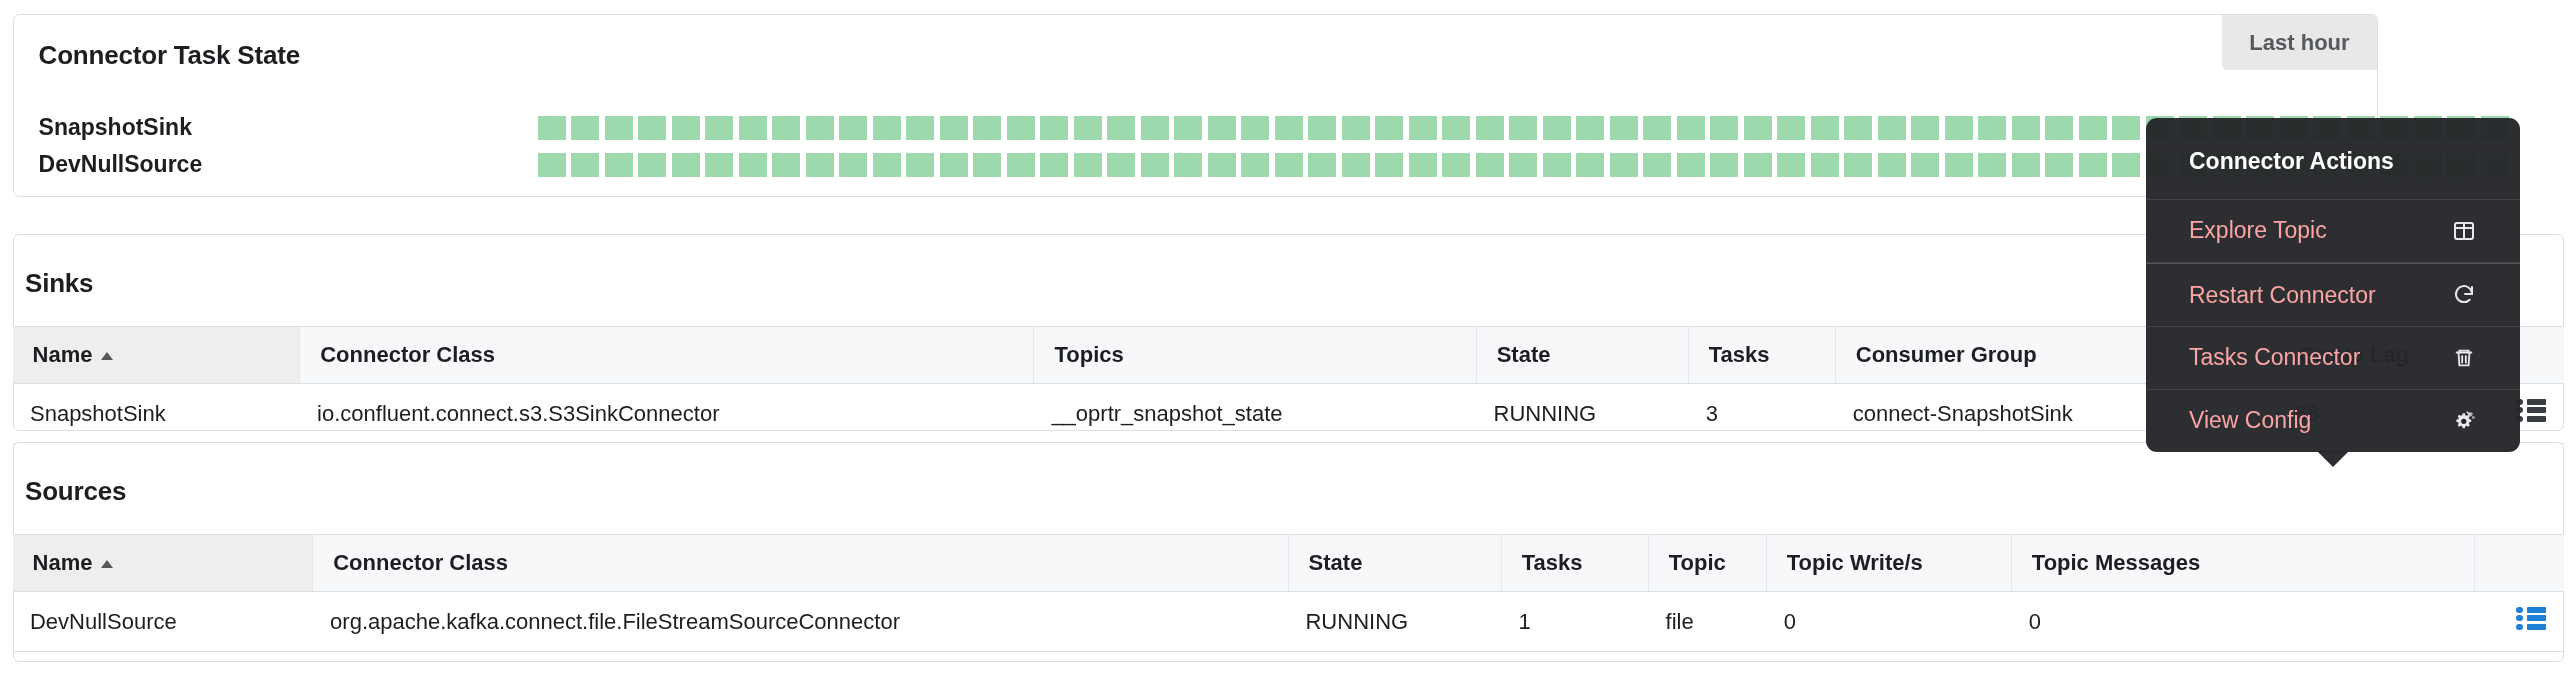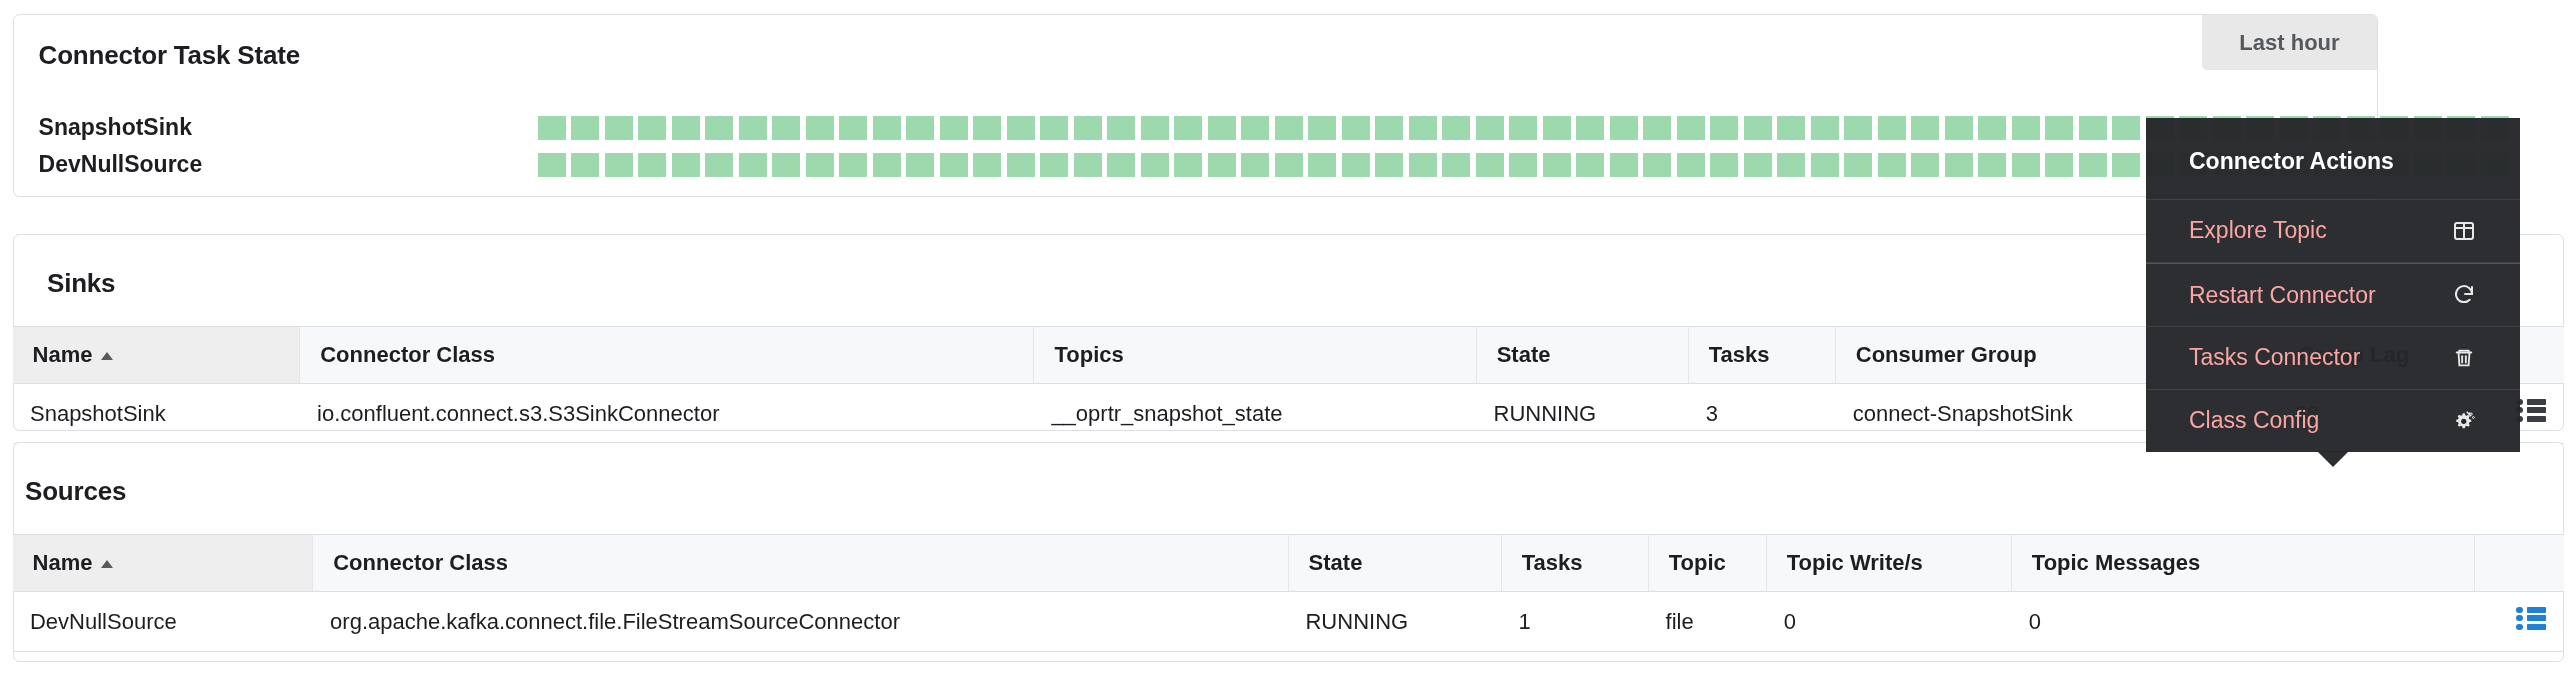--- a/index.html
+++ b/index.html
@@ -35,21 +35,21 @@
     color: #1c1e21;
     letter-spacing: -0.2px;
   }
   #task-state-title { left: 25px; top: 25px; }
 
   .time-range-btn {
     position: absolute;
     right: 0px;
     top: 0px;
     height: 55px;
-    padding: 0 37px;
+    padding: 0 27px;
     display: flex;
     align-items: center;
     justify-content: center;
     background: #e8e8e8;
     color: #55595e;
     font-size: 22px;
     font-weight: bold;
     border: none;
     border-radius: 0 5.5px 0 5.5px;
     font-family: "Liberation Sans", sans-serif;
@@ -86,21 +86,21 @@
   .task-bar {
     width: 28px;
     height: 24px;
     background: #9ed9ad;
     flex: 0 0 auto;
   }
 
   
   #sinks-card   { left: 12.6px; top: 234px; width: 2551px; height: 197px; }
   #sources-card { left: 12.6px; top: 442px; width: 2551px; height: 220px; }
-  #sinks-title   { left: 25px; top: 268px; margin-left: 22px; }
+  #sinks-title   { left: 25px; top: 268px; }
   #sources-title { left: 25px; top: 476px; }
 
   .tbl {
     position: absolute;
     left: 0;
     width: 100%;
     border-collapse: collapse;
     table-layout: fixed;
   }
   #sinks-table   { top: 58px; }
@@ -156,21 +156,21 @@
   .list-icon .r2 { top: 17.4px; }
   .list-icon.grey i { background: #3a3d42; }
 
   
   #connector-actions-menu {
     position: absolute;
     left: 2146px;
     top: 118px;
     width: 374px;
     background: rgba(36,38,41,0.965);
-    border-radius: 0;
+    border-radius: 11px;
     z-index: 50;
   }
   #connector-actions-menu .menu-header {
     font-size: 23px;
     font-weight: bold;
     color: #ffffff;
     padding: 30px 43px 24px 43px;
     white-space: nowrap;
   }
   #connector-actions-menu .menu-sep {
@@ -477,21 +477,21 @@
               <polyline points="4 6 20 6"></polyline>
               <path d="M7 6V4h10v2"></path>
               <path d="M6 6l1 14h10l1-14"></path>
               <line x1="10" y1="10" x2="10" y2="17"></line>
               <line x1="14" y1="10" x2="14" y2="17"></line>
             </svg>
           </span>
         </div>
         <div class="menu-sep"></div>
         <div class="menu-item">
-          <span>Class Config</span>
+          <span>View Config</span>
           <span class="mi-icon">
             <svg width="24" height="24" viewBox="0 0 24 24" fill="currentColor">
               <path d="M10.2 6.2l.5-1.9h2.1l.5 1.9 1.3.55 1.7-1 1.5 1.5-1 1.7.55 1.3 1.9.5v2.1l-1.9.5-.55 1.3 1 1.7-1.5 1.5-1.7-1-1.3.55-.5 1.9h-2.1l-.5-1.9-1.3-.55-1.7 1-1.5-1.5 1-1.7-.55-1.3-1.9-.5v-2.1l1.9-.5.55-1.3-1-1.7 1.5-1.5 1.7 1z"></path>
               <circle cx="11.75" cy="12.3" r="2.6" fill="#242629"></circle>
               <path d="M18.7 3.1l.35-1.25h1.4l.35 1.25.85.37 1.15-.68 1 1-.68 1.15.37.85 1.25.35v1.4l-1.25.35" transform="translate(-4.2,0) scale(0.82) translate(4,1.2)"></path>
               <circle cx="19.1" cy="5.1" r="1.5"></circle>
               <circle cx="19.1" cy="5.1" r="0.65" fill="#242629"></circle>
               <circle cx="21.4" cy="8.6" r="1.25"></circle>
               <circle cx="21.4" cy="8.6" r="0.55" fill="#242629"></circle>
             </svg>

